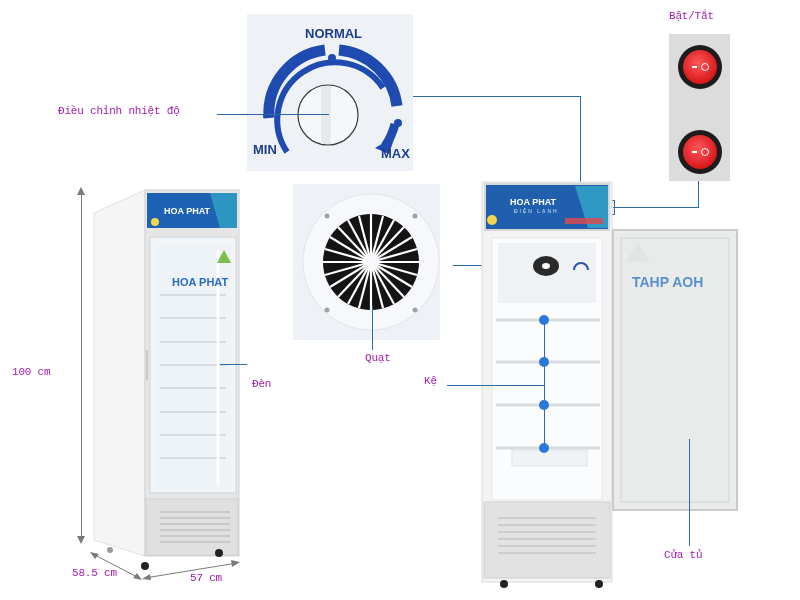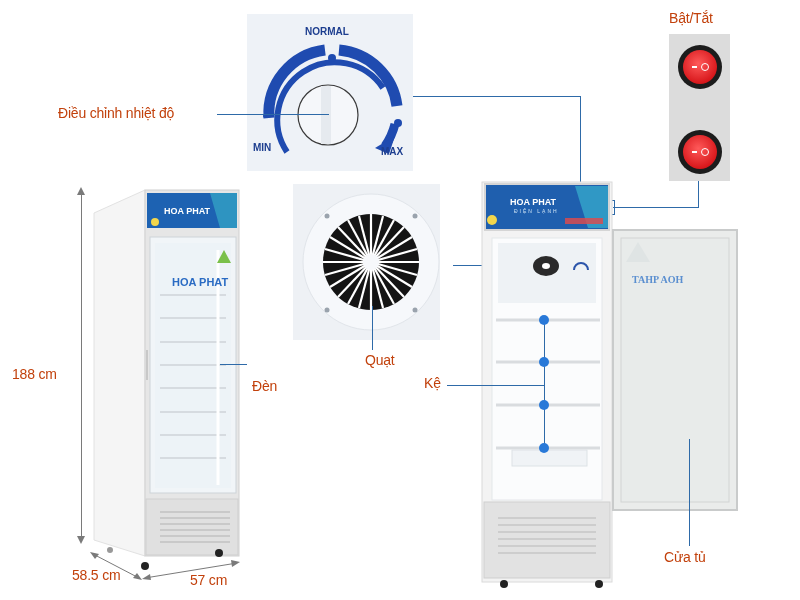--- a/index.html
+++ b/index.html
@@ -3,31 +3,31 @@
   <meta charset="utf-8">
   <style>
     html, body { margin: 0; padding: 0; }
     body {
       width: 800px; height: 600px; position: relative; overflow: hidden;
       background: #ffffff;
       font-family: "Liberation Sans", "DejaVu Sans", sans-serif;
     }
     .abs { position: absolute; }
     .label {
-      position: absolute; color: #c2410c; font-size: 14px; white-space: nowrap;
-      font-family: Liberation Sans, sans-serif; font-weight: 300;
+      position: absolute; color: #a21caf; font-size: 11px; white-space: nowrap;
+      font-family: Liberation Mono, monospace; font-weight: 300;
       letter-spacing: -0.2px;
     }
     .line { position: absolute; background: #2e6aa8; }
     .dim { position: absolute; background: #7a7a7a; }
     .dot { position: absolute; width: 10px; height: 10px; border-radius: 50%; background: #2979d8; }
 
     
     .thermo { left: 247px; top: 14px; width: 166px; height: 157px; background: #eef2f7; }
-    .thermo .txt { position: absolute; color: #1d3e8f; font-weight: bold; font-size: 10px; text-align: center; }
+    .thermo .txt { position: absolute; color: #1d3e8f; font-weight: bold; font-size: 13px; text-align: center; }
     
     .switches { left: 669px; top: 34px; width: 61px; height: 147px; background: #dcdcdc; }
     .sw { position: absolute; left: 9px; width: 44px; height: 44px; border-radius: 50%;
       background: #1c1c1c; }
     .sw .in { position: absolute; left: 5px; top: 5px; width: 34px; height: 34px; border-radius: 50%;
       background: radial-gradient(circle at 45% 40%, #ff5a5a, #d8181c 70%, #a10a0e); }
     .sw .dash { position: absolute; left: 9px; top: 16px; width: 5px; height: 2px; background: #fff; }
     .sw .ring { position: absolute; left: 18px; top: 13px; width: 6px; height: 6px; border: 1px solid #fff; border-radius: 50%; }
 
     
@@ -168,21 +168,21 @@
   <span class="abs brand" style="left:164px; top:206px;">HOA PHAT</span>
   <span class="abs" style="left:172px; top:276px; color:#2a6bc3; font-weight:bold; font-size:11px;">HOA PHAT</span>
 </div>
 
 <div class="line" style="left:220px; top:364px; width:27px; height:1px;"></div>
 <span class="label" style="left:252px; top:356px;margin-top:22px;">Đèn</span>
 
 <div class="dim" style="left:81px; top:190px; width:1px; height:348px;"></div>
 <div class="abs" style="left:77px; top:187px; width:0; height:0; border-left:4px solid transparent; border-right:4px solid transparent; border-bottom:8px solid #7a7a7a;"></div>
 <div class="abs" style="left:77px; top:536px; width:0; height:0; border-left:4px solid transparent; border-right:4px solid transparent; border-top:8px solid #7a7a7a;"></div>
-<span class="label" style="left:12px; top:366px;">188 cm</span>
+<span class="label" style="left:12px; top:366px;">100 cm</span>
 
 <svg class="abs" style="left:85px; top:550px;" width="160" height="40">
   <line x1="8" y1="4" x2="54" y2="28" stroke="#7a7a7a" stroke-width="1"></line>
   <polygon points="5,2 14,4 10,9" fill="#7a7a7a"></polygon>
   <polygon points="57,30 48,28 52,23" fill="#7a7a7a"></polygon>
   <line x1="60" y1="28" x2="152" y2="13" stroke="#7a7a7a" stroke-width="1"></line>
   <polygon points="57,29 65,24 66,30" fill="#7a7a7a"></polygon>
   <polygon points="155,12 146,10 147,17" fill="#7a7a7a"></polygon>
 </svg>
 <span class="label" style="left:52px; top:567px;margin-left:20px;">58.5 cm</span>
@@ -225,21 +225,21 @@
     </g>
     <circle cx="24" cy="404" r="4" fill="#222"></circle>
     <circle cx="119" cy="404" r="4" fill="#222"></circle>
 
     <rect x="133" y="50" width="124" height="280" fill="#eaeceb" stroke="#c9cbcb" stroke-width="2"></rect>
     <rect x="141" y="58" width="108" height="264" fill="#e8ebea" stroke="#d2d4d4"></rect>
     <polygon points="158,62 170,82 146,82" fill="#dfe4e4"></polygon>
   </svg>
   <span class="abs brand" style="left:30px; top:17px;">HOA PHAT</span>
   <span class="abs" style="left:34px; top:28px; color:#cde3f5; font-size:5px; letter-spacing:2px;">ĐIỆN LẠNH</span>
-  <span class="abs" style="left:152px; top:94px; color:#5b8fd0; font-weight:bold; font-size:10px;font-family:Liberation Serif, serif;">TAHP AOH</span>
+  <span class="abs" style="left:152px; top:94px; color:#5b8fd0; font-weight:bold; font-size:14px;">TAHP AOH</span>
 </div>
 
 <div class="line" style="left:544px; top:320px; width:1px; height:127px;"></div>
 <div class="dot" style="left:539px; top:315px;"></div>
 <div class="dot" style="left:539px; top:357px;"></div>
 <div class="dot" style="left:539px; top:400px;"></div>
 <div class="dot" style="left:539px; top:443px;"></div>
 <div class="line" style="left:447px; top:385px; width:97px; height:1px;"></div>
 <span class="label" style="left:424px; top:375px;">Kệ</span>
 

